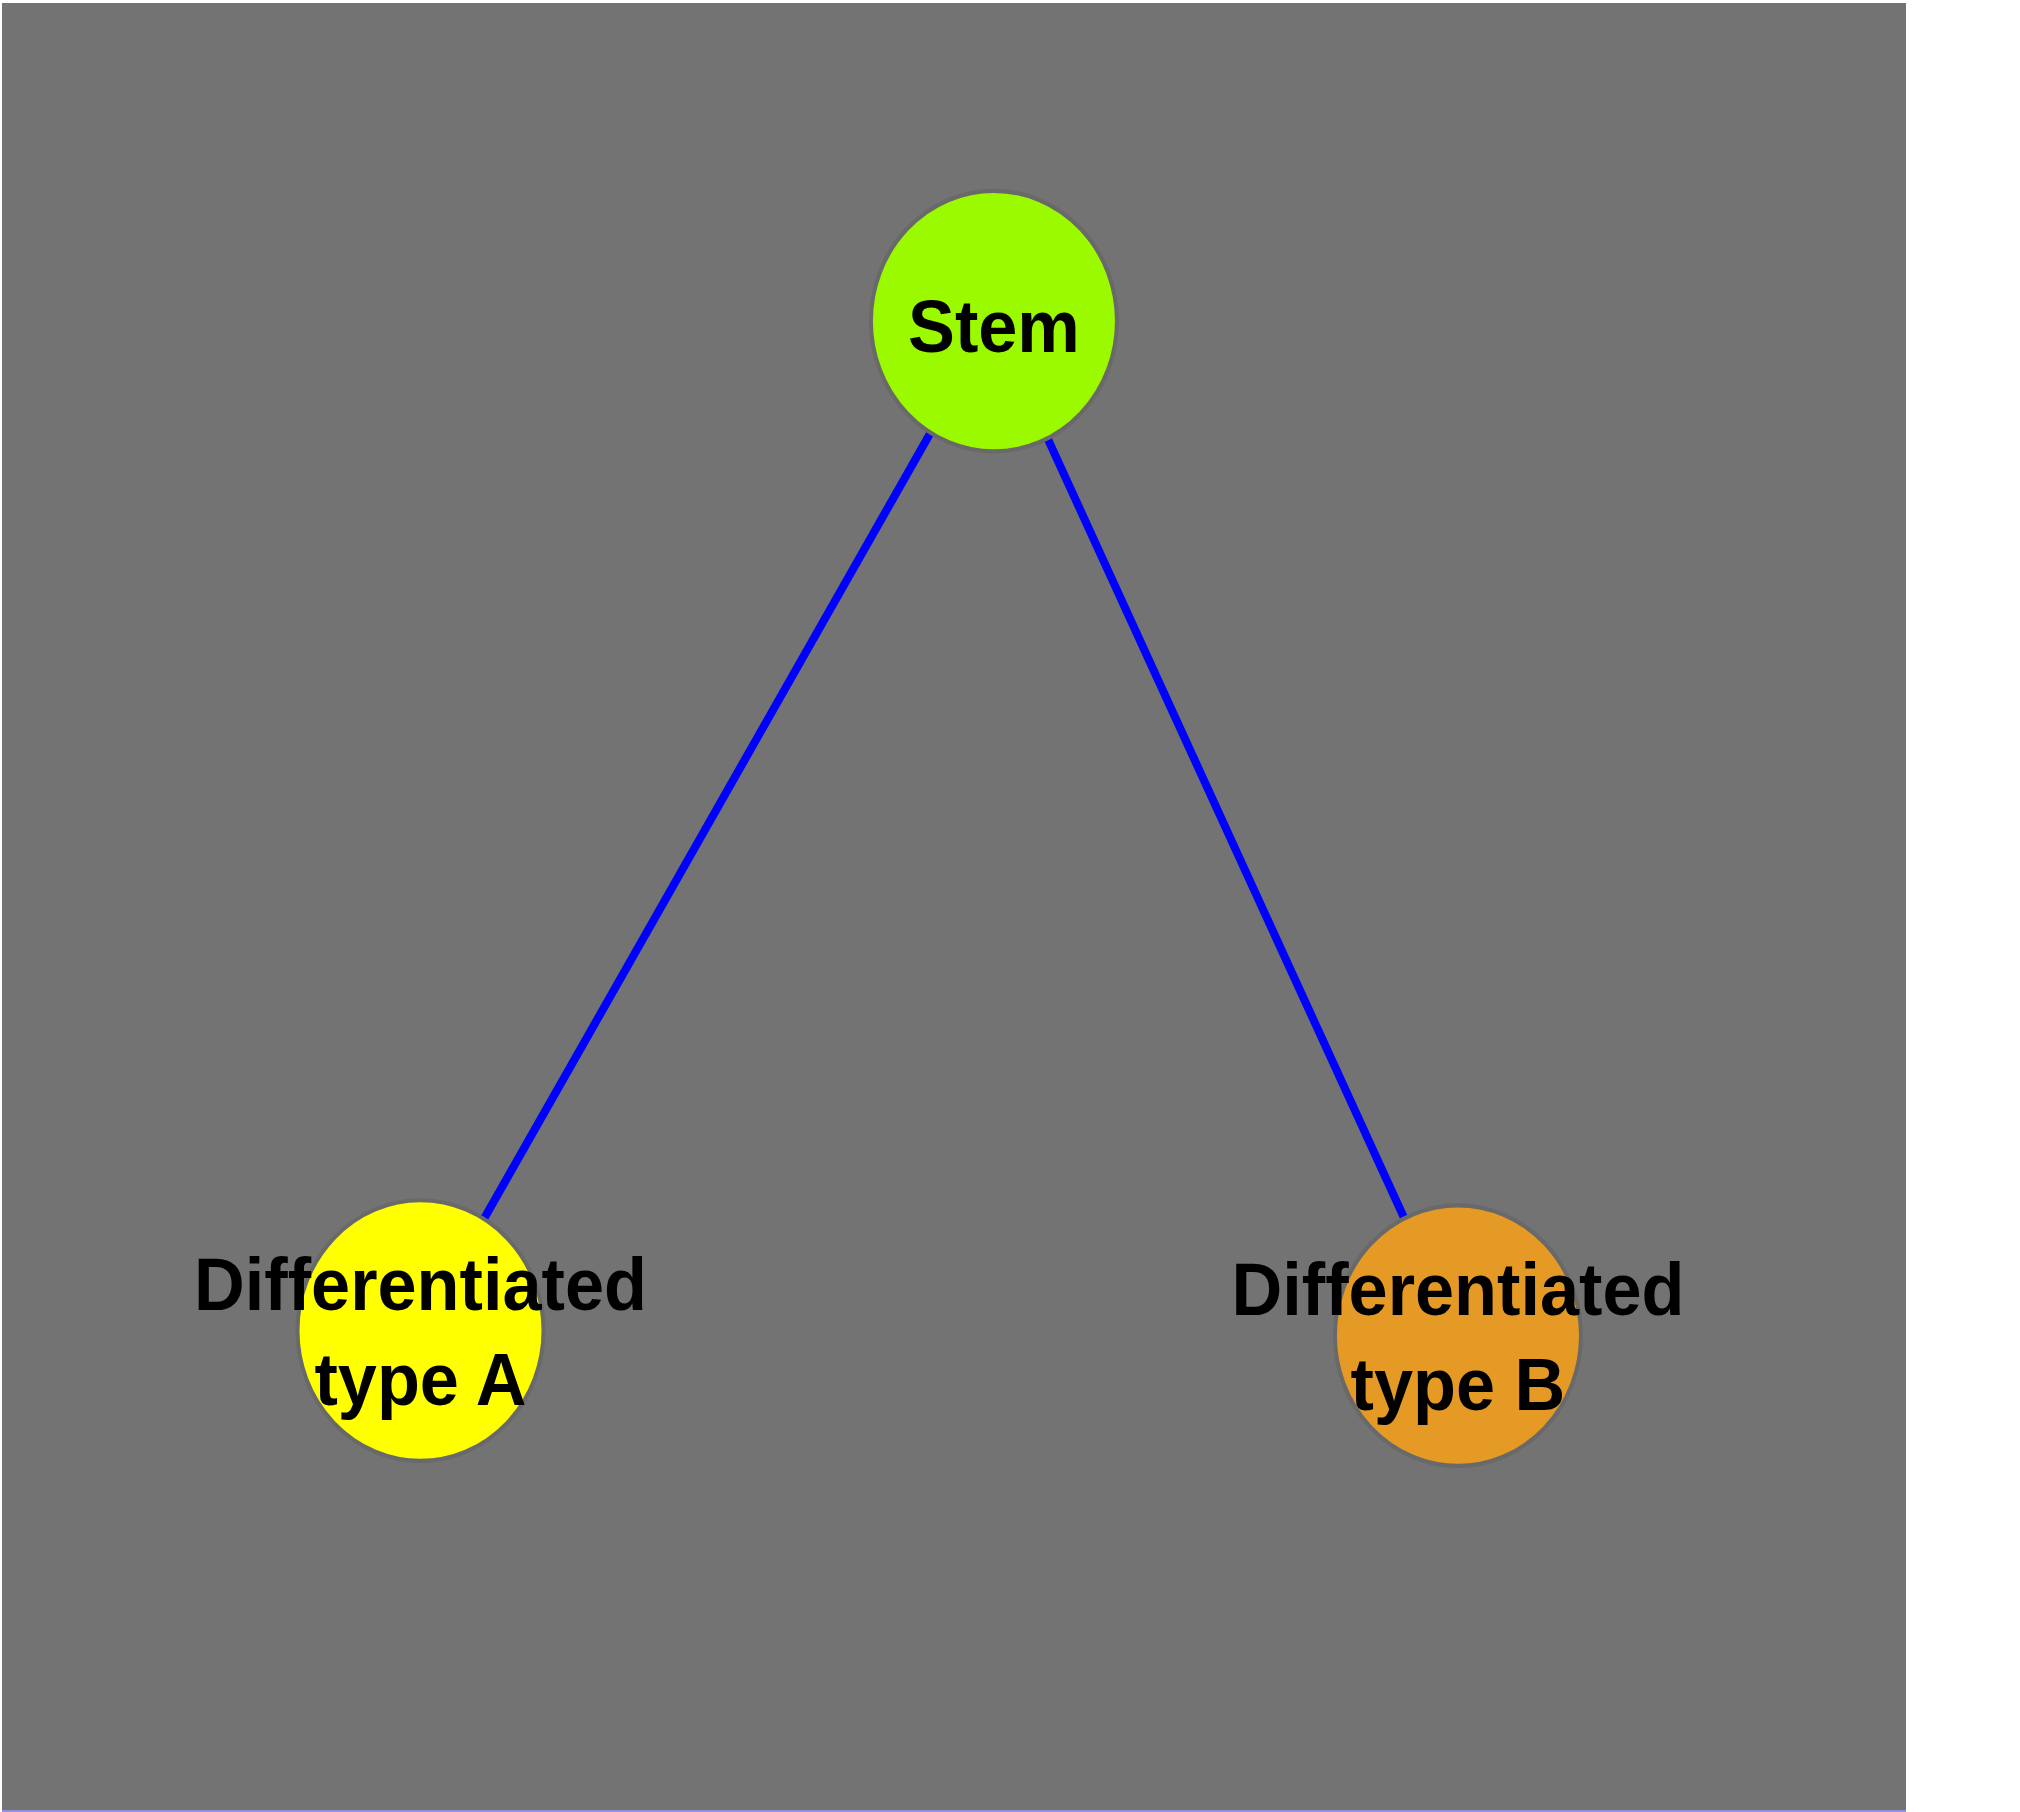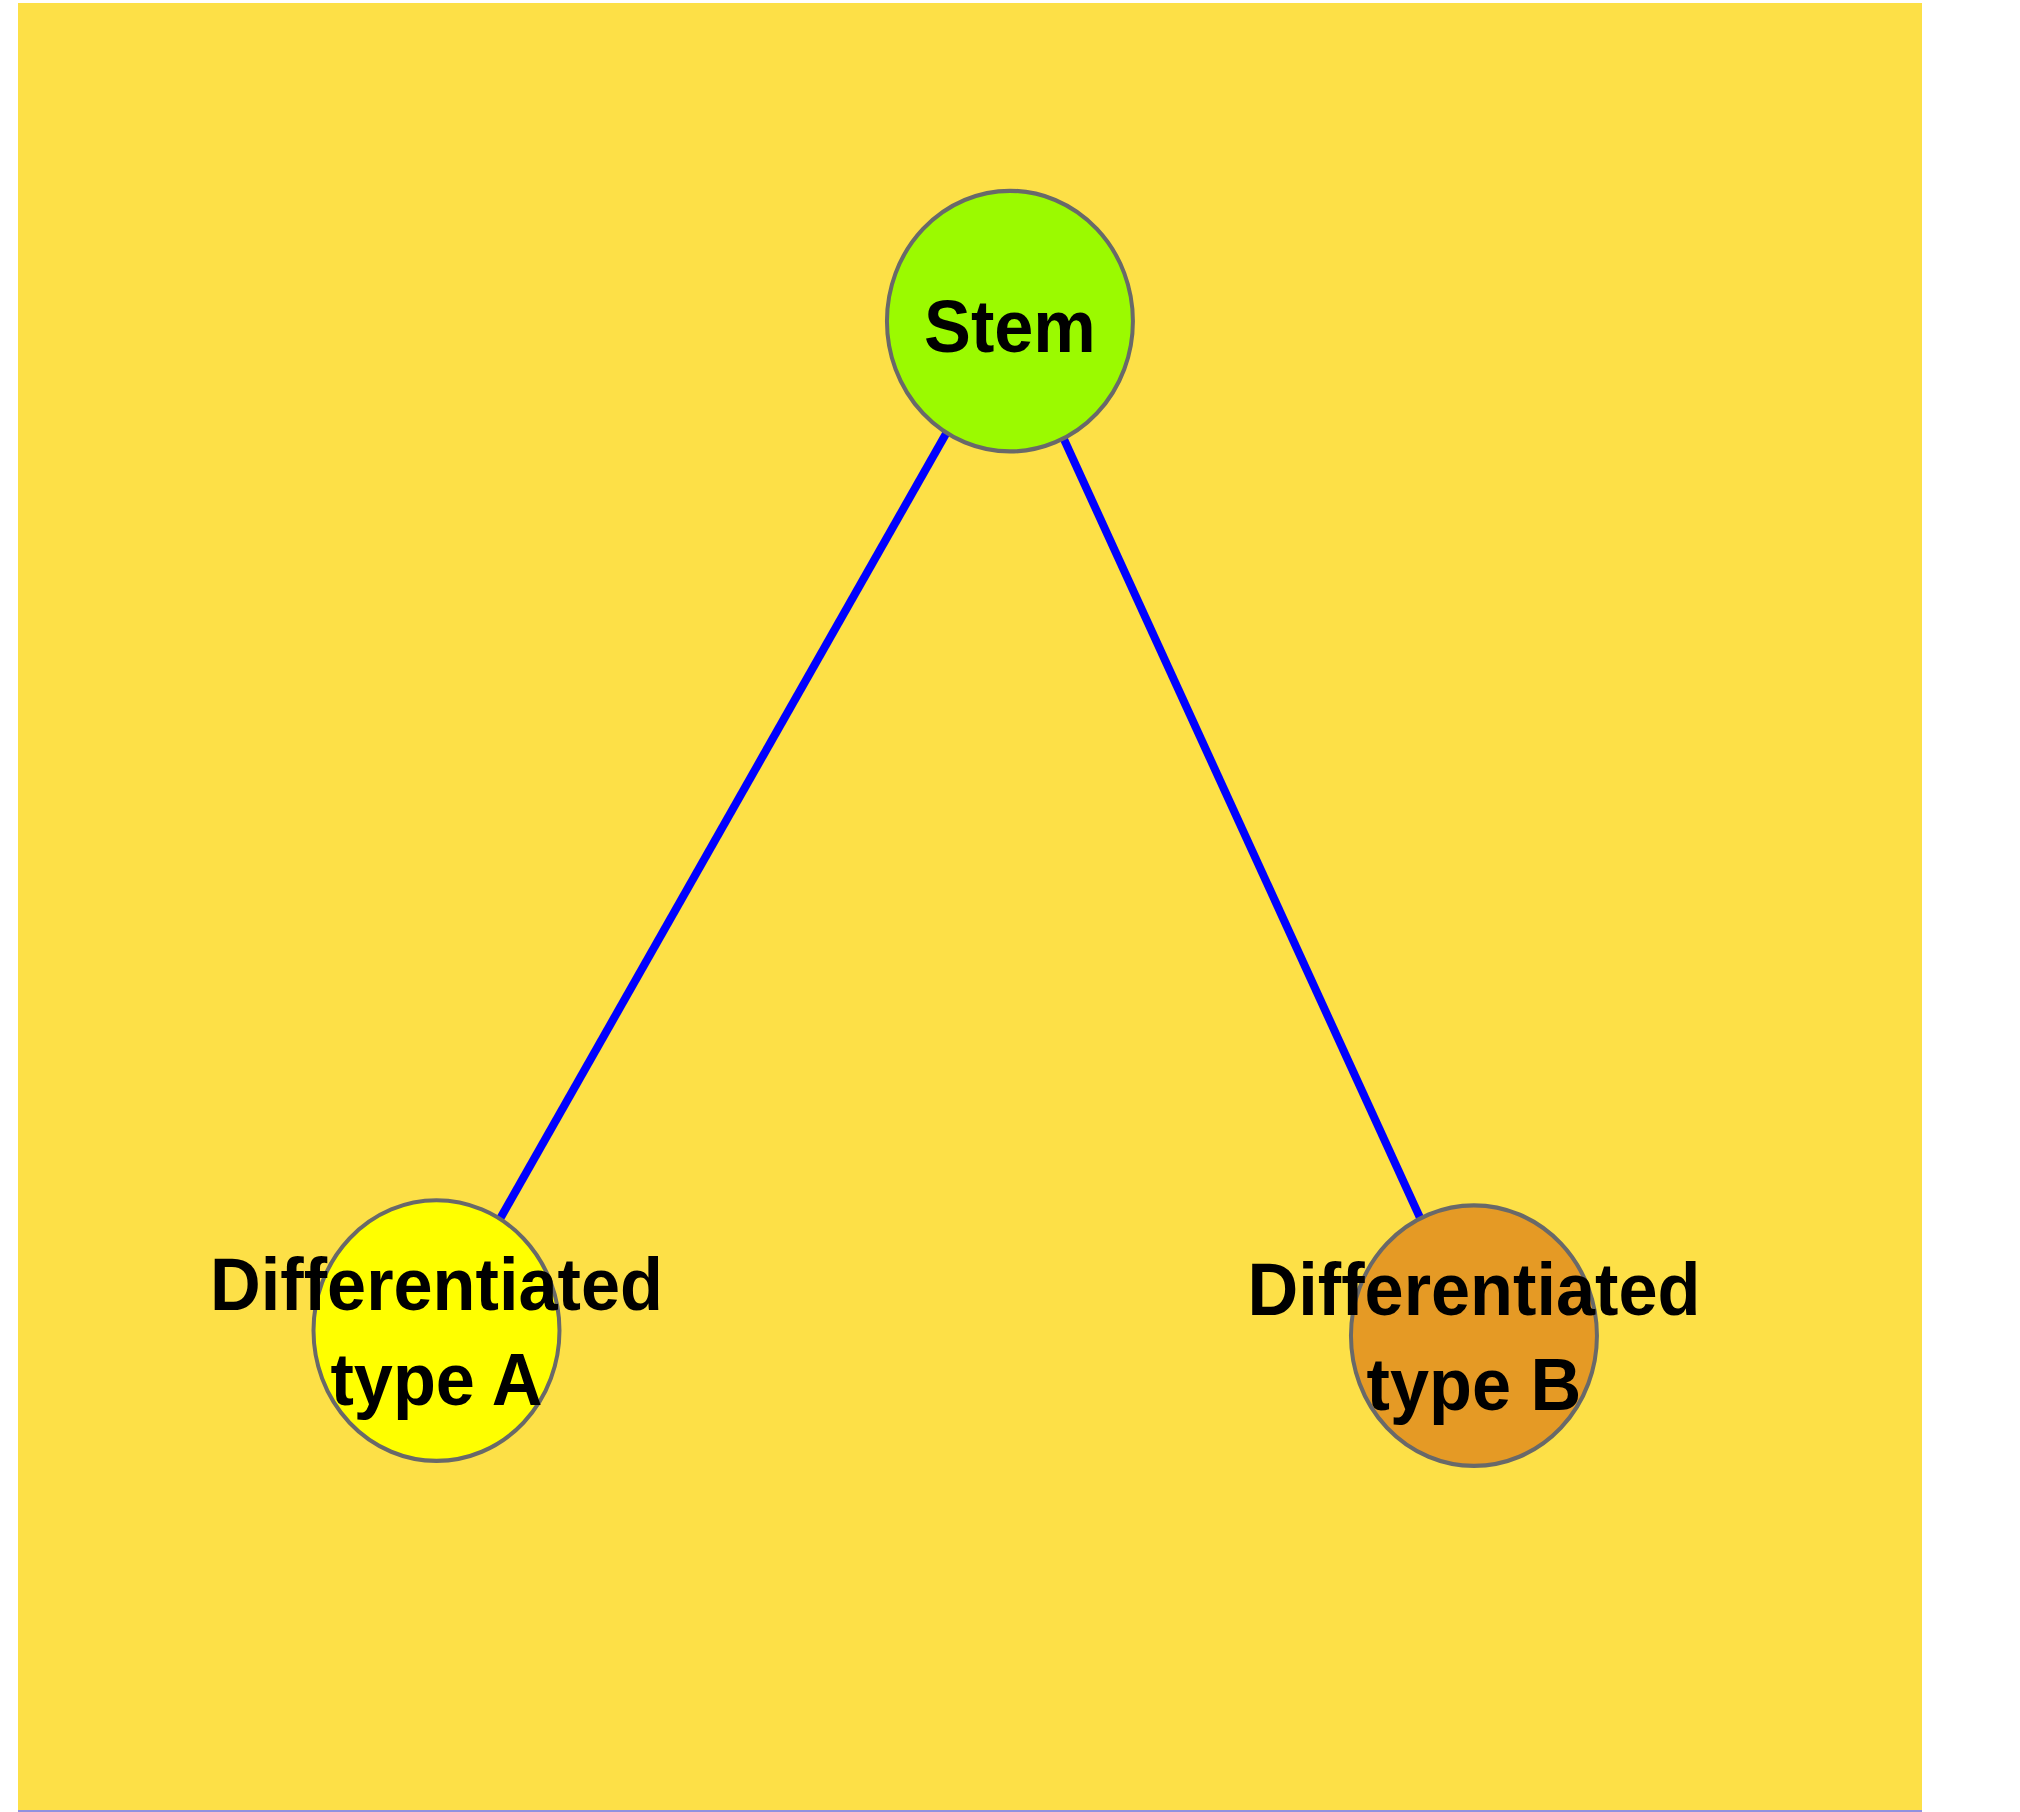--- a/index.html
+++ b/index.html
@@ -5,27 +5,26 @@
   html, body {
     margin: 0;
     padding: 0;
     background: #ffffff;
   }
   .canvas {
     position: relative;
     width: 1910px;
     height: 1812px;
     box-sizing: border-box;
-    background: #fde047;
+    background: #737373;
     border-top: 3.4px solid #ffffff;
     border-left: 2.5px solid #ffffff;
     border-right: 4.2px solid #ffffff;
     overflow: hidden;
     font-family: "Liberation Sans", sans-serif;
-    margin-left: 16px;
   }
   .canvas svg {
     position: absolute;
     inset: 0;
     width: 100%;
     height: 100%;
   }
   .edge {
     fill: none;
     stroke-width: 10;

